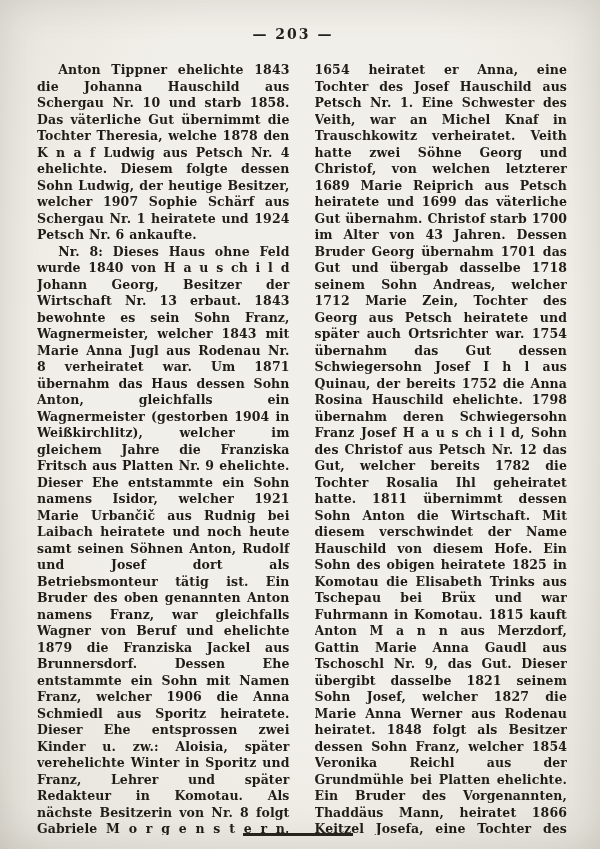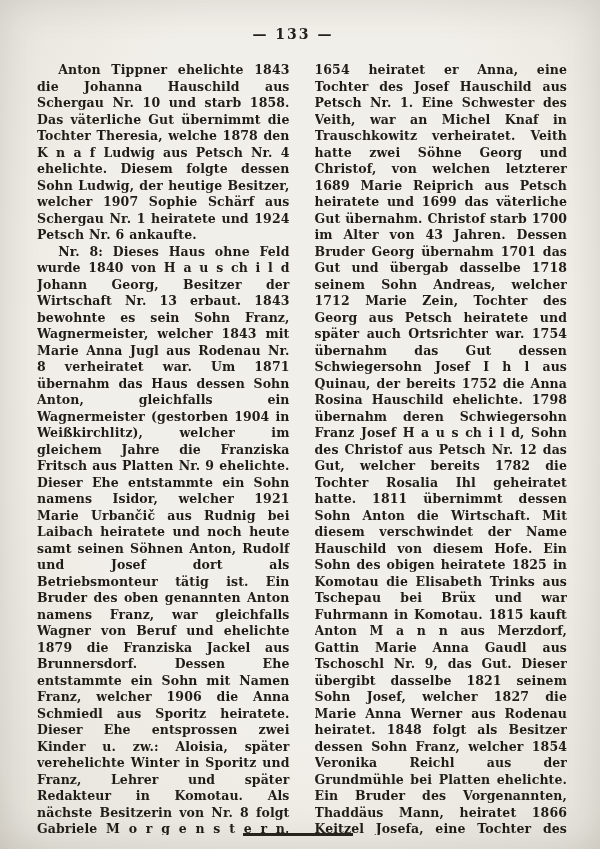--- a/index.html
+++ b/index.html
@@ -41,21 +41,21 @@
     position:absolute;
     left:243px; top:833px;
     width:110px; height:3px;
     background:#26231e;
   }
 </style>
 </head>
 <body>
 
 <div class="sheet">
-  <div class="page-number">— 133 —</div>
+  <div class="page-number">— 203 —</div>
 
   <div class="columns">
     <div class="col">
       <div id="col-left-paras">
           <p class="para indent">Anton Tippner ehelichte 1843 die Johanna Hauschild aus Schergau Nr. 10 und starb 1858. Das väterliche Gut übernimmt die Tochter Theresia, welche 1878 den K n a f Ludwig aus Petsch Nr. 4 ehelichte. Diesem folgte dessen Sohn Ludwig, der heutige Besitzer, welcher 1907 Sophie Schärf aus Schergau Nr. 1 heiratete und 1924 Petsch Nr. 6 ankaufte.</p>
           <p class="para indent">Nr. 8: Dieses Haus ohne Feld wurde 1840 von H a u s ch i l d Johann Georg, Besitzer der Wirtschaft Nr. 13 erbaut. 1843 bewohnte es sein Sohn Franz, Wagnermeister, welcher 1843 mit Marie Anna Jugl aus Rodenau Nr. 8 verheiratet war. Um 1871 übernahm das Haus dessen Sohn Anton, gleichfalls ein Wagnermeister (gestorben 1904 in Weißkirchlitz), welcher im gleichem Jahre die Franziska Fritsch aus Platten Nr. 9 ehelichte. Dieser Ehe entstammte ein Sohn namens Isidor, welcher 1921 Marie Urbančič aus Rudnig bei Laibach heiratete und noch heute samt seinen Söhnen Anton, Rudolf und Josef dort als Betriebsmonteur tätig ist. Ein Bruder des oben genannten Anton namens Franz, war gleichfalls Wagner von Beruf und ehelichte 1879 die Franziska Jackel aus Brunnersdorf. Dessen Ehe entstammte ein Sohn mit Namen Franz, welcher 1906 die Anna Schmiedl aus Sporitz heiratete. Dieser Ehe entsprossen zwei Kinder u. zw.: Aloisia, später verehelichte Winter in Sporitz und Franz, Lehrer und später Redakteur in Komotau. Als nächste Besitzerin von Nr. 8 folgt Gabriele M o r g e n s t e r n, welche 1885 das Haus von Anton Hauschild kaufte. Deren erster Gatte war Anton Steinert aus Petsch Nr. 12. Heutiger Besitzer ist der Sohn Morgenstern Leo.</p>
         </div>
     </div>
     <div class="col">
       <div id="col-right-paras">

